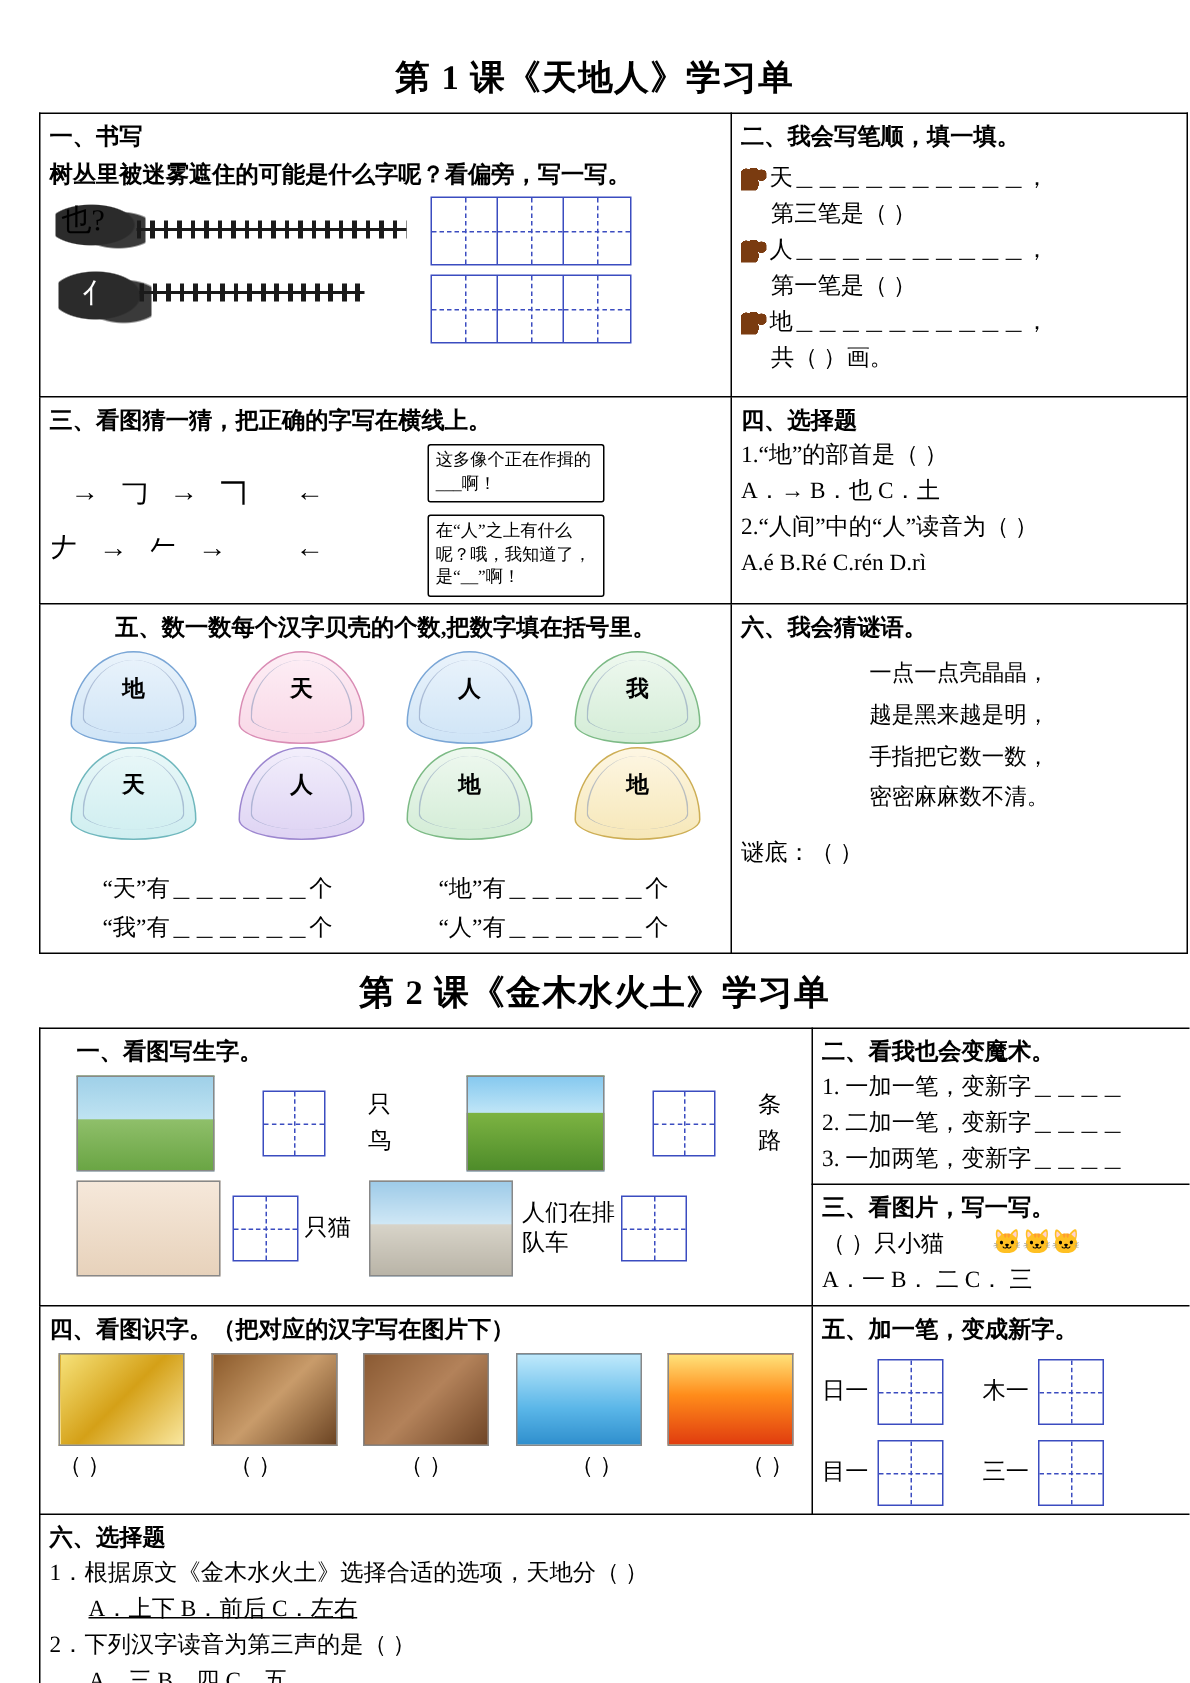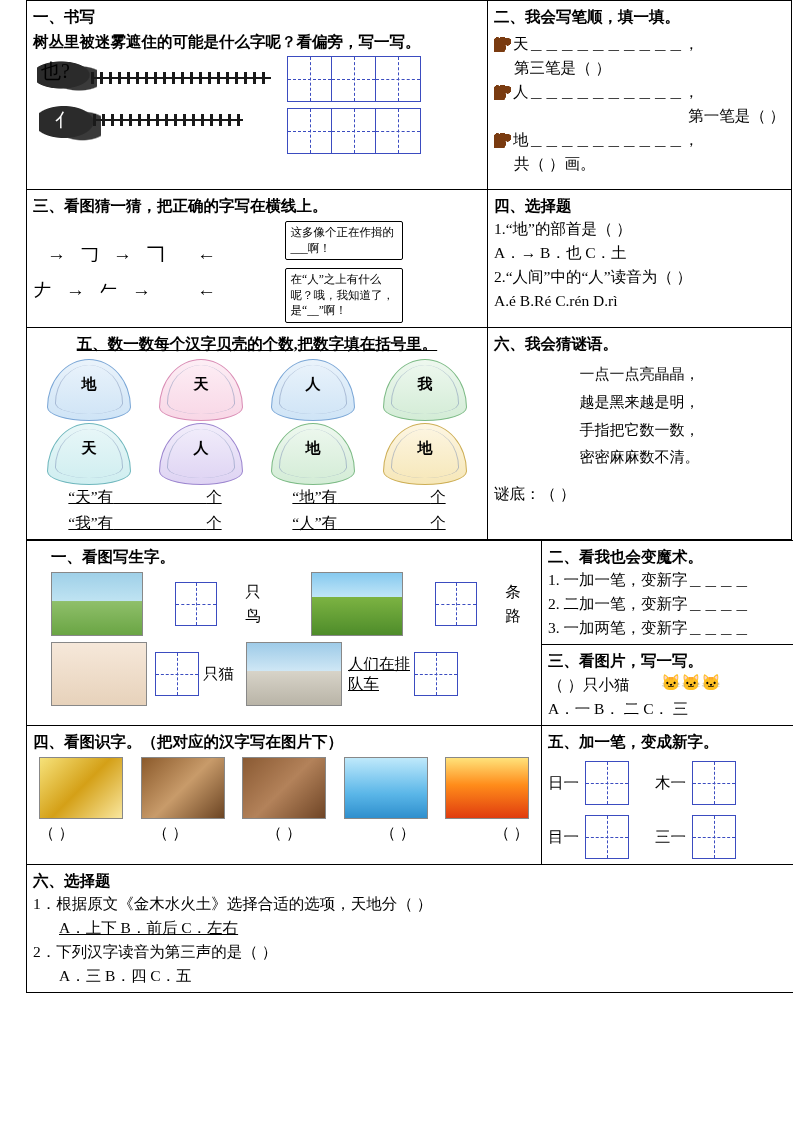--- a/index.html
+++ b/index.html
@@ -94,20 +94,21 @@
       radial-gradient(ellipse at 40% 50%,#2b2b2b 0 55%,transparent 58%),
       radial-gradient(ellipse at 70% 60%,#3a3a3a 0 40%,transparent 44%);
   }
   .catface{display:inline-block;font-size:16px;}
 </style>
 </head>
 <body>
 
 <div class="page">
 
+  <div class="title title-1">第 1 课《天地人》学习单</div>
 
   <table class="sheet">
 
     <tbody>
         <tr>
       <td style="width:448px;height:180px;">
         <div class="hd">一、书写</div>
         <div class="txt" style="margin-top:2px;font-weight:bold;">树丛里被迷雾遮住的可能是什么字呢？看偏旁，写一写。</div>
         <div style="position:relative;height:98px;margin-top:2px;">
           <div class="ink" style="position:absolute;left:4px;top:2px;width:60px;height:34px;"></div>
@@ -137,21 +138,21 @@
             <span class="txt">天</span>
             <span class="txt">＿＿＿＿＿＿＿＿＿＿，</span>
           </div>
           <div class="txt" style="margin-left:20px;">第三笔是（          ）</div>
 
           <div style="display:flex;align-items:center;">
             <span class="paw"></span>
             <span class="txt">人</span>
             <span class="txt">＿＿＿＿＿＿＿＿＿＿，</span>
           </div>
-          <div class="txt" style="margin-left:20px;text-align:right;">第一笔是（          ）</div>
+          <div class="txt" style="margin-left:20px;">第一笔是（          ）</div>
 
           <div style="display:flex;align-items:center;">
             <span class="paw"></span>
             <span class="txt">地</span>
             <span class="txt">＿＿＿＿＿＿＿＿＿＿，</span>
           </div>
           <div class="txt" style="margin-left:20px;">共（      ）画。</div>
         </div>
       </td>
     </tr>
@@ -187,21 +188,21 @@
       <td>
         <div class="hd">四、选择题</div>
         <div class="txt">1.“地”的部首是（                ）</div>
         <div class="txt">A．→    B．也    C．土</div>
         <div class="txt">2.“人间”中的“人”读音为（      ）</div>
         <div class="txt">A.é   B.Ré   C.rén      D.rì</div>
       </td>
     </tr>
 
     <tr>
-      <td style="height:172px;text-decoration:underline;">
+      <td style="height:172px;">
         <div class="hd" style="text-align:center;">五、数一数每个汉字贝壳的个数,把数字填在括号里。</div>
         <div style="display:flex;justify-content:space-around;margin-top:4px;">
           <span class="shell s-blue">
                 <span class="fanwrap"></span>
                 <span class="ch">地</span>
               </span>
           <span class="shell s-pink">
                 <span class="fanwrap"></span>
                 <span class="ch">天</span>
               </span>
@@ -225,21 +226,21 @@
               </span>
           <span class="shell s-green">
                 <span class="fanwrap"></span>
                 <span class="ch">地</span>
               </span>
           <span class="shell s-yellow">
                 <span class="fanwrap"></span>
                 <span class="ch">地</span>
               </span>
         </div>
-        <div style="display:flex;justify-content:space-around;margin-top:0;">
+        <div style="display:flex;justify-content:space-around;margin-top:21px;">
           <span class="txt">
             <span>“天”有</span><span>＿＿＿＿＿＿</span><span>个</span>
           </span>
           <span class="txt">
             <span>“地”有</span><span>＿＿＿＿＿＿</span><span>个</span>
           </span>
         </div>
         <div style="display:flex;justify-content:space-around;margin-top:2px;align-items:flex-end;">
           <span class="txt">
             <span>“我”有</span><span>＿＿＿＿＿＿</span><span>个</span>
@@ -256,41 +257,42 @@
           <div>越是黑来越是明，</div>
           <div>手指把它数一数，</div>
           <div>密密麻麻数不清。</div>
         </div>
         <div class="txt" style="margin-top:10px;">谜底：（              ）</div>
       </td>
     </tr>
   </tbody>
     </table>
 
+  <div class="title title-2">第 2 课《金木水火土》学习单</div>
 
   <table class="sheet">
 
     <tbody>
         <tr>
       <td rowspan="2" style="width:484px;height:175px;padding-left:24px;">
         <div class="hd">一、看图写生字。</div>
         <div style="display:flex;align-items:center;margin-top:4px;gap:24px;">
           <span class="pic bird" style="width:96px;height:64px;"></span>
           <span class="tz" style="margin:0 4px 0 8px;"></span>
           <span class="txt">只鸟</span>
           <span class="pic road" style="width:96px;height:64px;margin-left:12px;"></span>
           <span class="tz" style="margin:0 4px 0 8px;"></span>
           <span class="txt">条路</span>
         </div>
         <div style="display:flex;align-items:center;margin-top:6px;">
           <span class="pic cats" style="width:96px;height:64px;"></span>
           <span class="tz" style="margin:0 4px 0 8px;"></span>
           <span class="txt">只猫</span>
           <span class="pic bus" style="width:96px;height:64px;margin-left:12px;"></span>
-          <span class="txt" style="width:64px;margin-left:6px;line-height:1.3;text-decoration:underline;">人们在排队车</span>
+          <span class="txt" style="width:64px;margin-left:6px;line-height:1.3;">人们在排队车</span>
           <span class="tz" style="margin-left:2px;"></span>
         </div>
       </td>
       <td style="width:255px;height:80px;">
         <div class="hd">二、看我也会变魔术。</div>
         <div class="txt">1. 一加一笔，变新字＿＿＿＿</div>
         <div class="txt">2. 二加一笔，变新字＿＿＿＿</div>
         <div class="txt">3. 一加两笔，变新字＿＿＿＿</div>
       </td>
     </tr>

